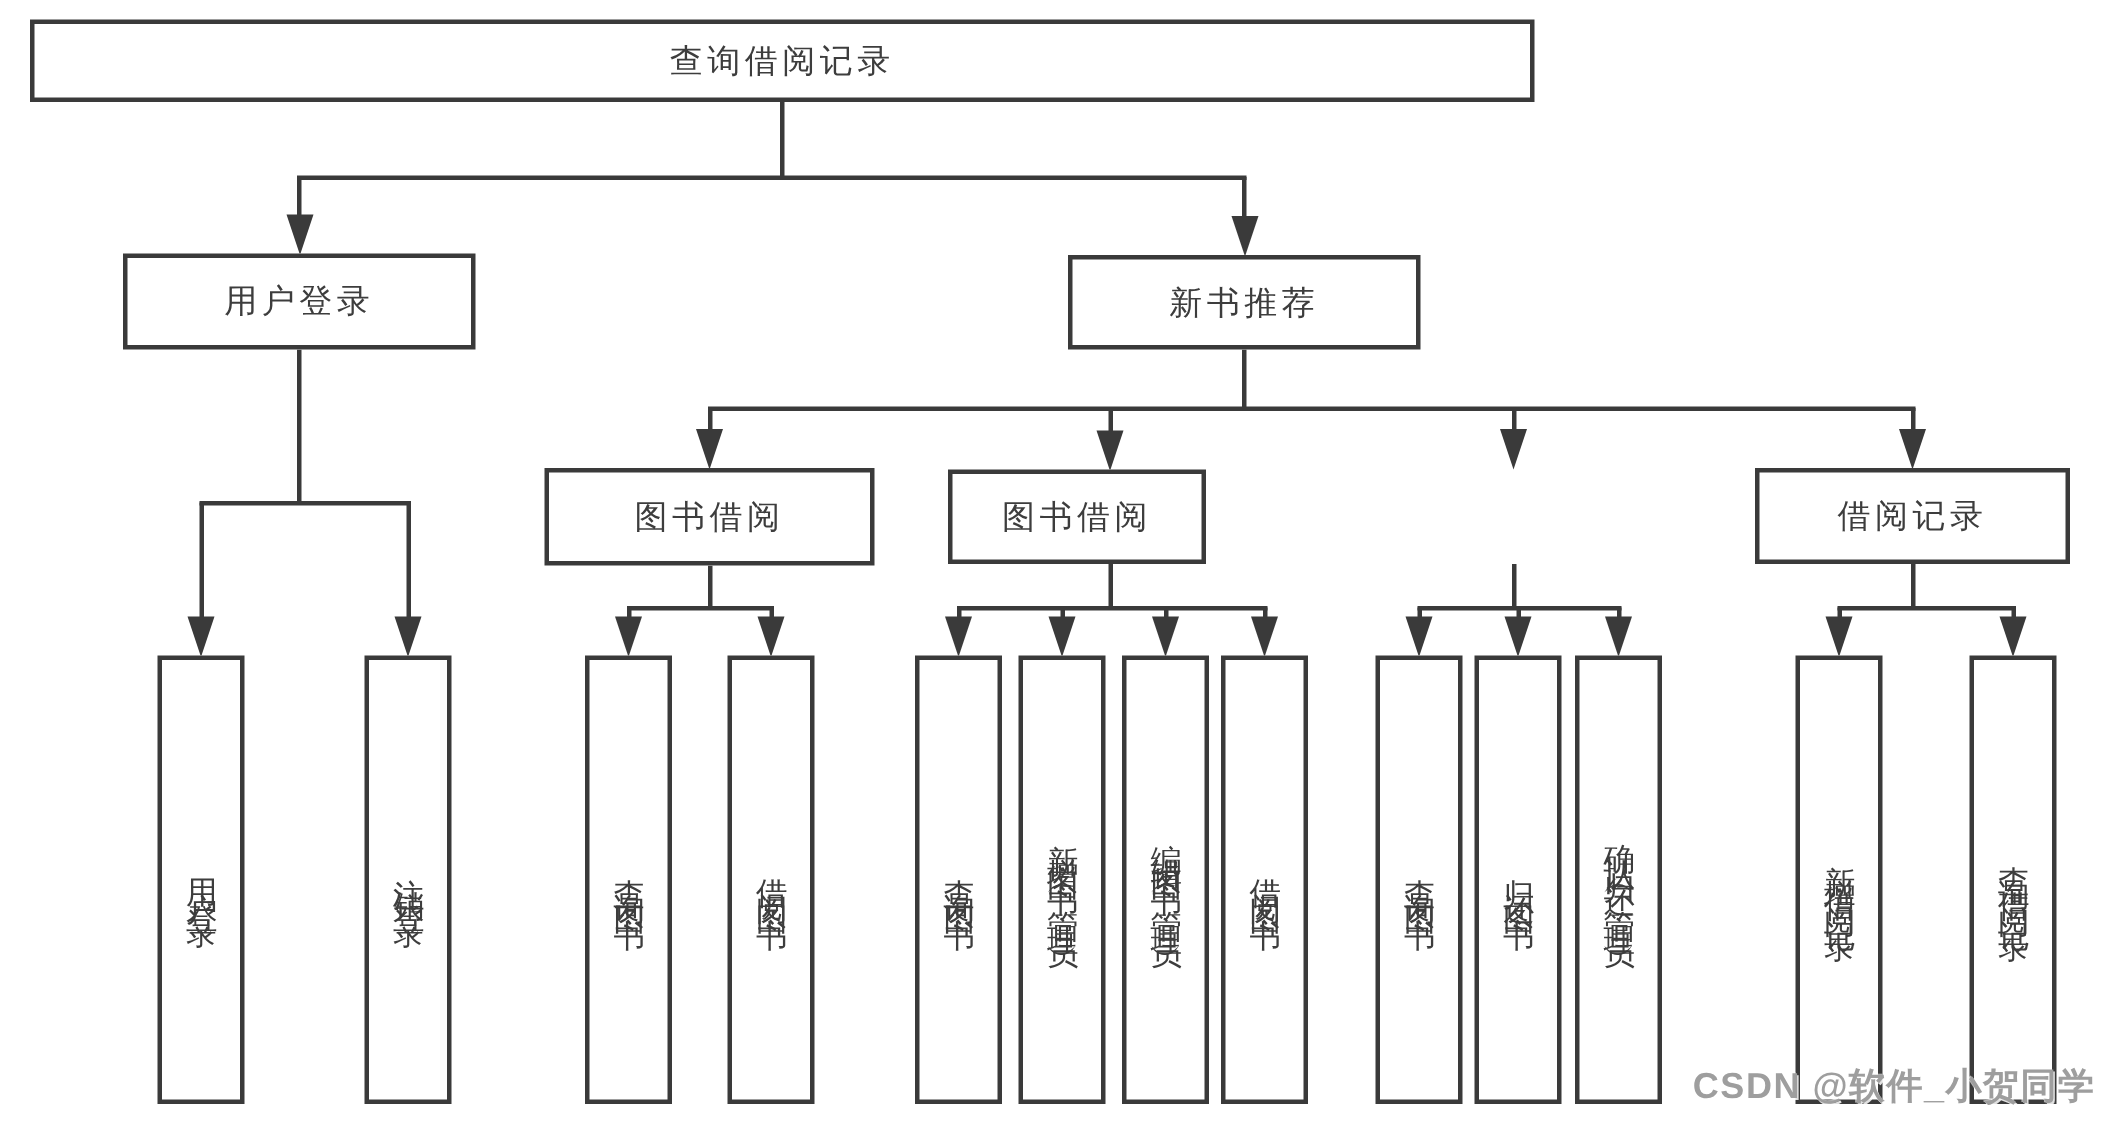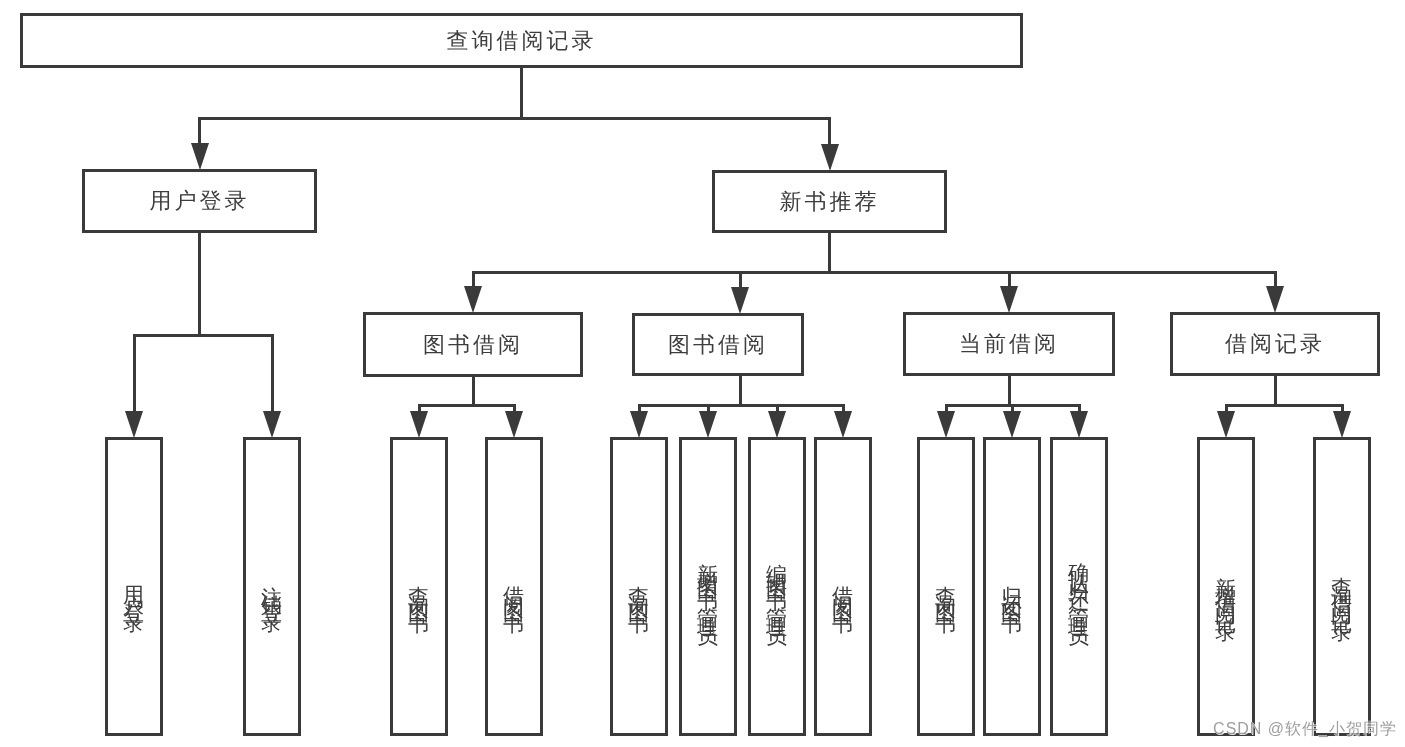--- a/index.html
+++ b/index.html
@@ -44,41 +44,41 @@
     height: 0;
     border-left: 9px solid transparent;
     border-right: 9px solid transparent;
     border-top: 27px solid var(--line, #3a3a3a);
     z-index: 1;
   }
   .watermark {
     position: absolute;
     right: 8px;
     bottom: 7px;
-    font-size: 16px;
+    font-size: 24px;
     letter-spacing: 1px;
     color: var(--wm, #9e9e9e);
     text-shadow: 1px 1px 0 rgba(255,255,255,0.85), -1px -1px 0 rgba(255,255,255,0.6);
     z-index: 6;
     white-space: nowrap;
+    font-weight: bold;
   }
 </style>
 </head>
 <body>
 
 <div class="stage" id="stage" style="--line: #3a3a3a; --border: #3a3a3a; --text: #3d3d3d; --wm: #9e9e9e; --bg: #ffffff;">
   <div class="watermark">CSDN @软件_小贺同学</div>
 <div class="node h" style="left: 20px; top: 13px; width: 1003px; height: 55px;">查询借阅记录</div>
     <div class="node h" style="left: 82px; top: 169px; width: 235px; height: 64px;">用户登录</div>
     <div class="node h" style="left: 712px; top: 170px; width: 235px; height: 63px;">新书推荐</div>
     <div class="node v" style="left: 105px; top: 437px; width: 58px; height: 299px;">用户登录</div>
     <div class="node v" style="left: 243px; top: 437px; width: 58px; height: 299px;">注销登录</div>
     <div class="node h" style="left: 363px; top: 312px; width: 220px; height: 65px;">图书借阅</div>
     <div class="node h" style="left: 632px; top: 313px; width: 172px; height: 63px;">图书借阅</div>
-    <div class="node h" style="left: 903px; top: 312px; width: 212px; height: 64px;">当前借阅</div>
     <div class="node h" style="left: 1170px; top: 312px; width: 210px; height: 64px;">借阅记录</div>
     <div class="node v" style="left: 390px; top: 437px; width: 58px; height: 299px;">查询图书</div>
     <div class="node v" style="left: 485px; top: 437px; width: 58px; height: 299px;">借阅图书</div>
     <div class="node v" style="left: 610px; top: 437px; width: 58px; height: 299px;">查询图书</div>
     <div class="node v" style="left: 679px; top: 437px; width: 58px; height: 299px;">新增图书（管理员）</div>
     <div class="node v" style="left: 748px; top: 437px; width: 58px; height: 299px;">编辑图书（管理员）</div>
     <div class="node v" style="left: 814px; top: 437px; width: 58px; height: 299px;">借阅图书</div>
     <div class="node v" style="left: 917px; top: 437px; width: 58px; height: 299px;">查询图书</div>
     <div class="node v" style="left: 983px; top: 437px; width: 58px; height: 299px;">归还图书</div>
     <div class="node v" style="left: 1050px; top: 437px; width: 58px; height: 299px;">确认归还（管理员）</div>

